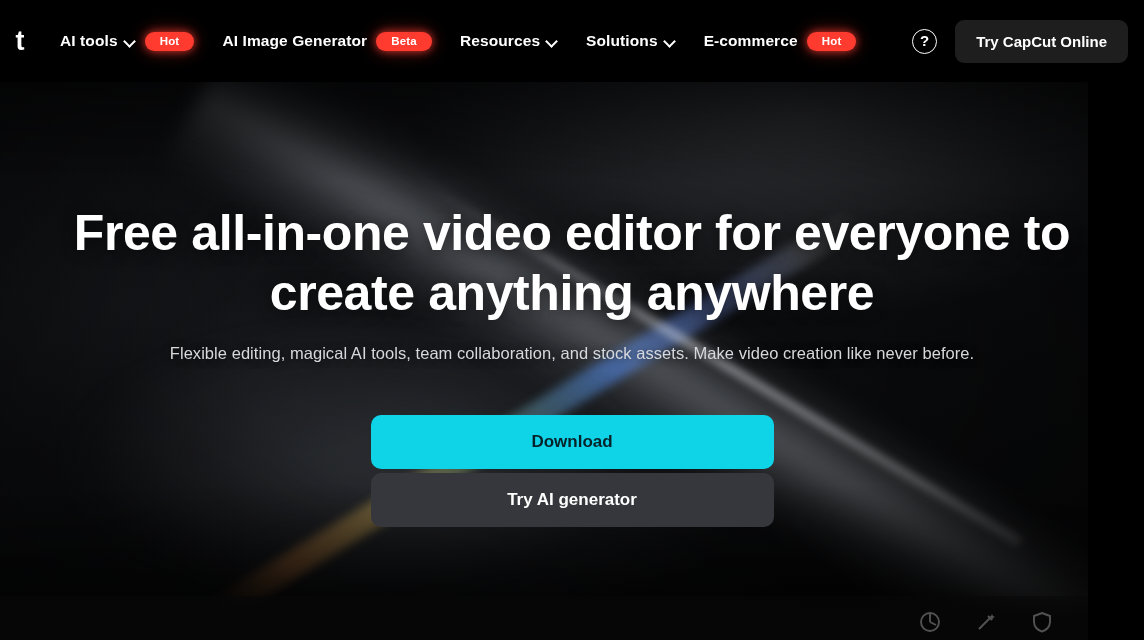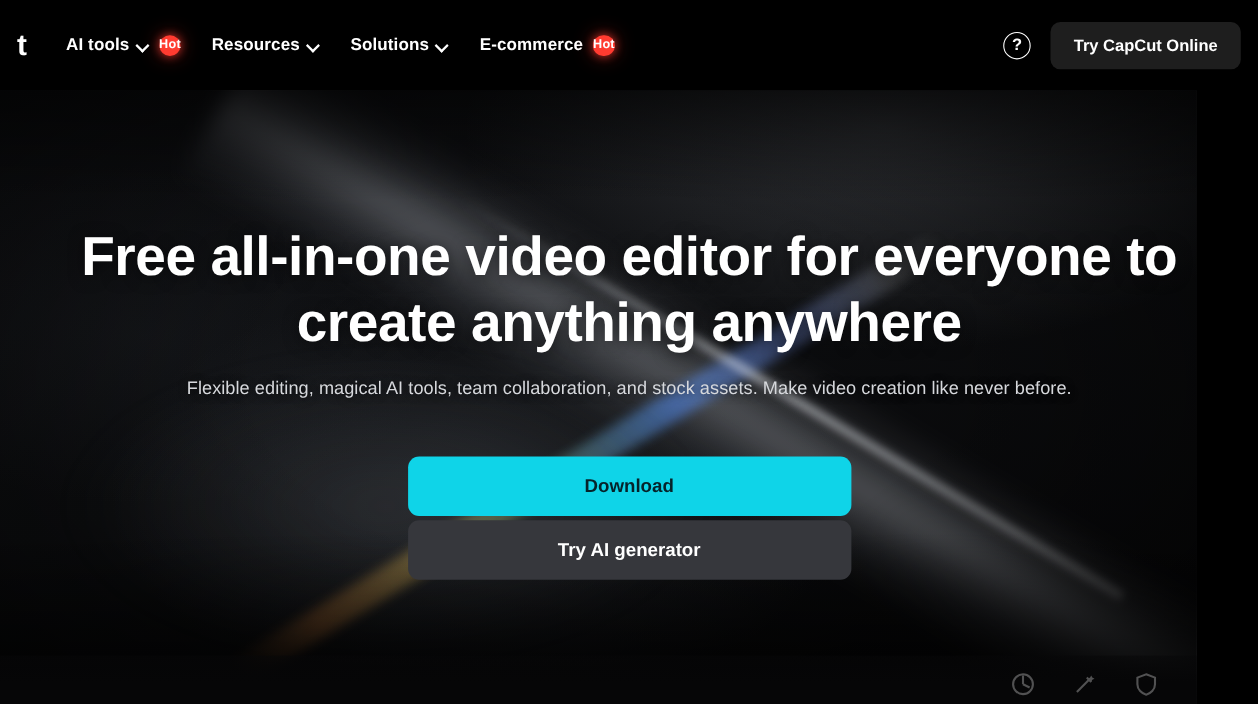--- a/index.html
+++ b/index.html
@@ -34,21 +34,21 @@
     margin-left:1px; margin-top:2px;
   }
   .chev::before{
     content:""; position:absolute; left:0px; top:0px;
     width:7px; height:7px;
     border-right:2px solid #fff; border-bottom:2px solid #fff;
     transform:rotate(45deg);
   }
   .badge {
     display:inline-flex; align-items:center; justify-content:center;
-    height:19px; padding:0 0; border-radius:10px;
+    height:19px; padding:0 15px; border-radius:10px;
     background:#ff3b30; color:#fff; font-size:11.5px; font-weight:700;
     letter-spacing:0.2px; margin-left:3px;
     box-shadow:0 0 9px rgba(255,59,48,.75), 0 0 18px rgba(255,59,48,.45);
   }
   .nav-right {
     margin-left:auto; display:flex; align-items:center; gap:18px;
     padding-right:16px;
   }
   .help-icon {
     width:25px; height:25px; border-radius:50%;
@@ -179,20 +179,24 @@
 
     <div class="nav-items">
 
 
       <div class="nav-item">
         <span class="nav-label">AI tools</span>
         <span class="chev"></span>
         <span class="badge">Hot</span>
       </div>
 
+      <div class="nav-item">
+        <span class="nav-label">AI Image Generator</span>
+        <span class="badge">Beta</span>
+      </div>
 
       <div class="nav-item">
         <span class="nav-label">Resources</span>
         <span class="chev"></span>
       </div>
 
       <div class="nav-item">
         <span class="nav-label">Solutions</span>
         <span class="chev"></span>
       </div>

